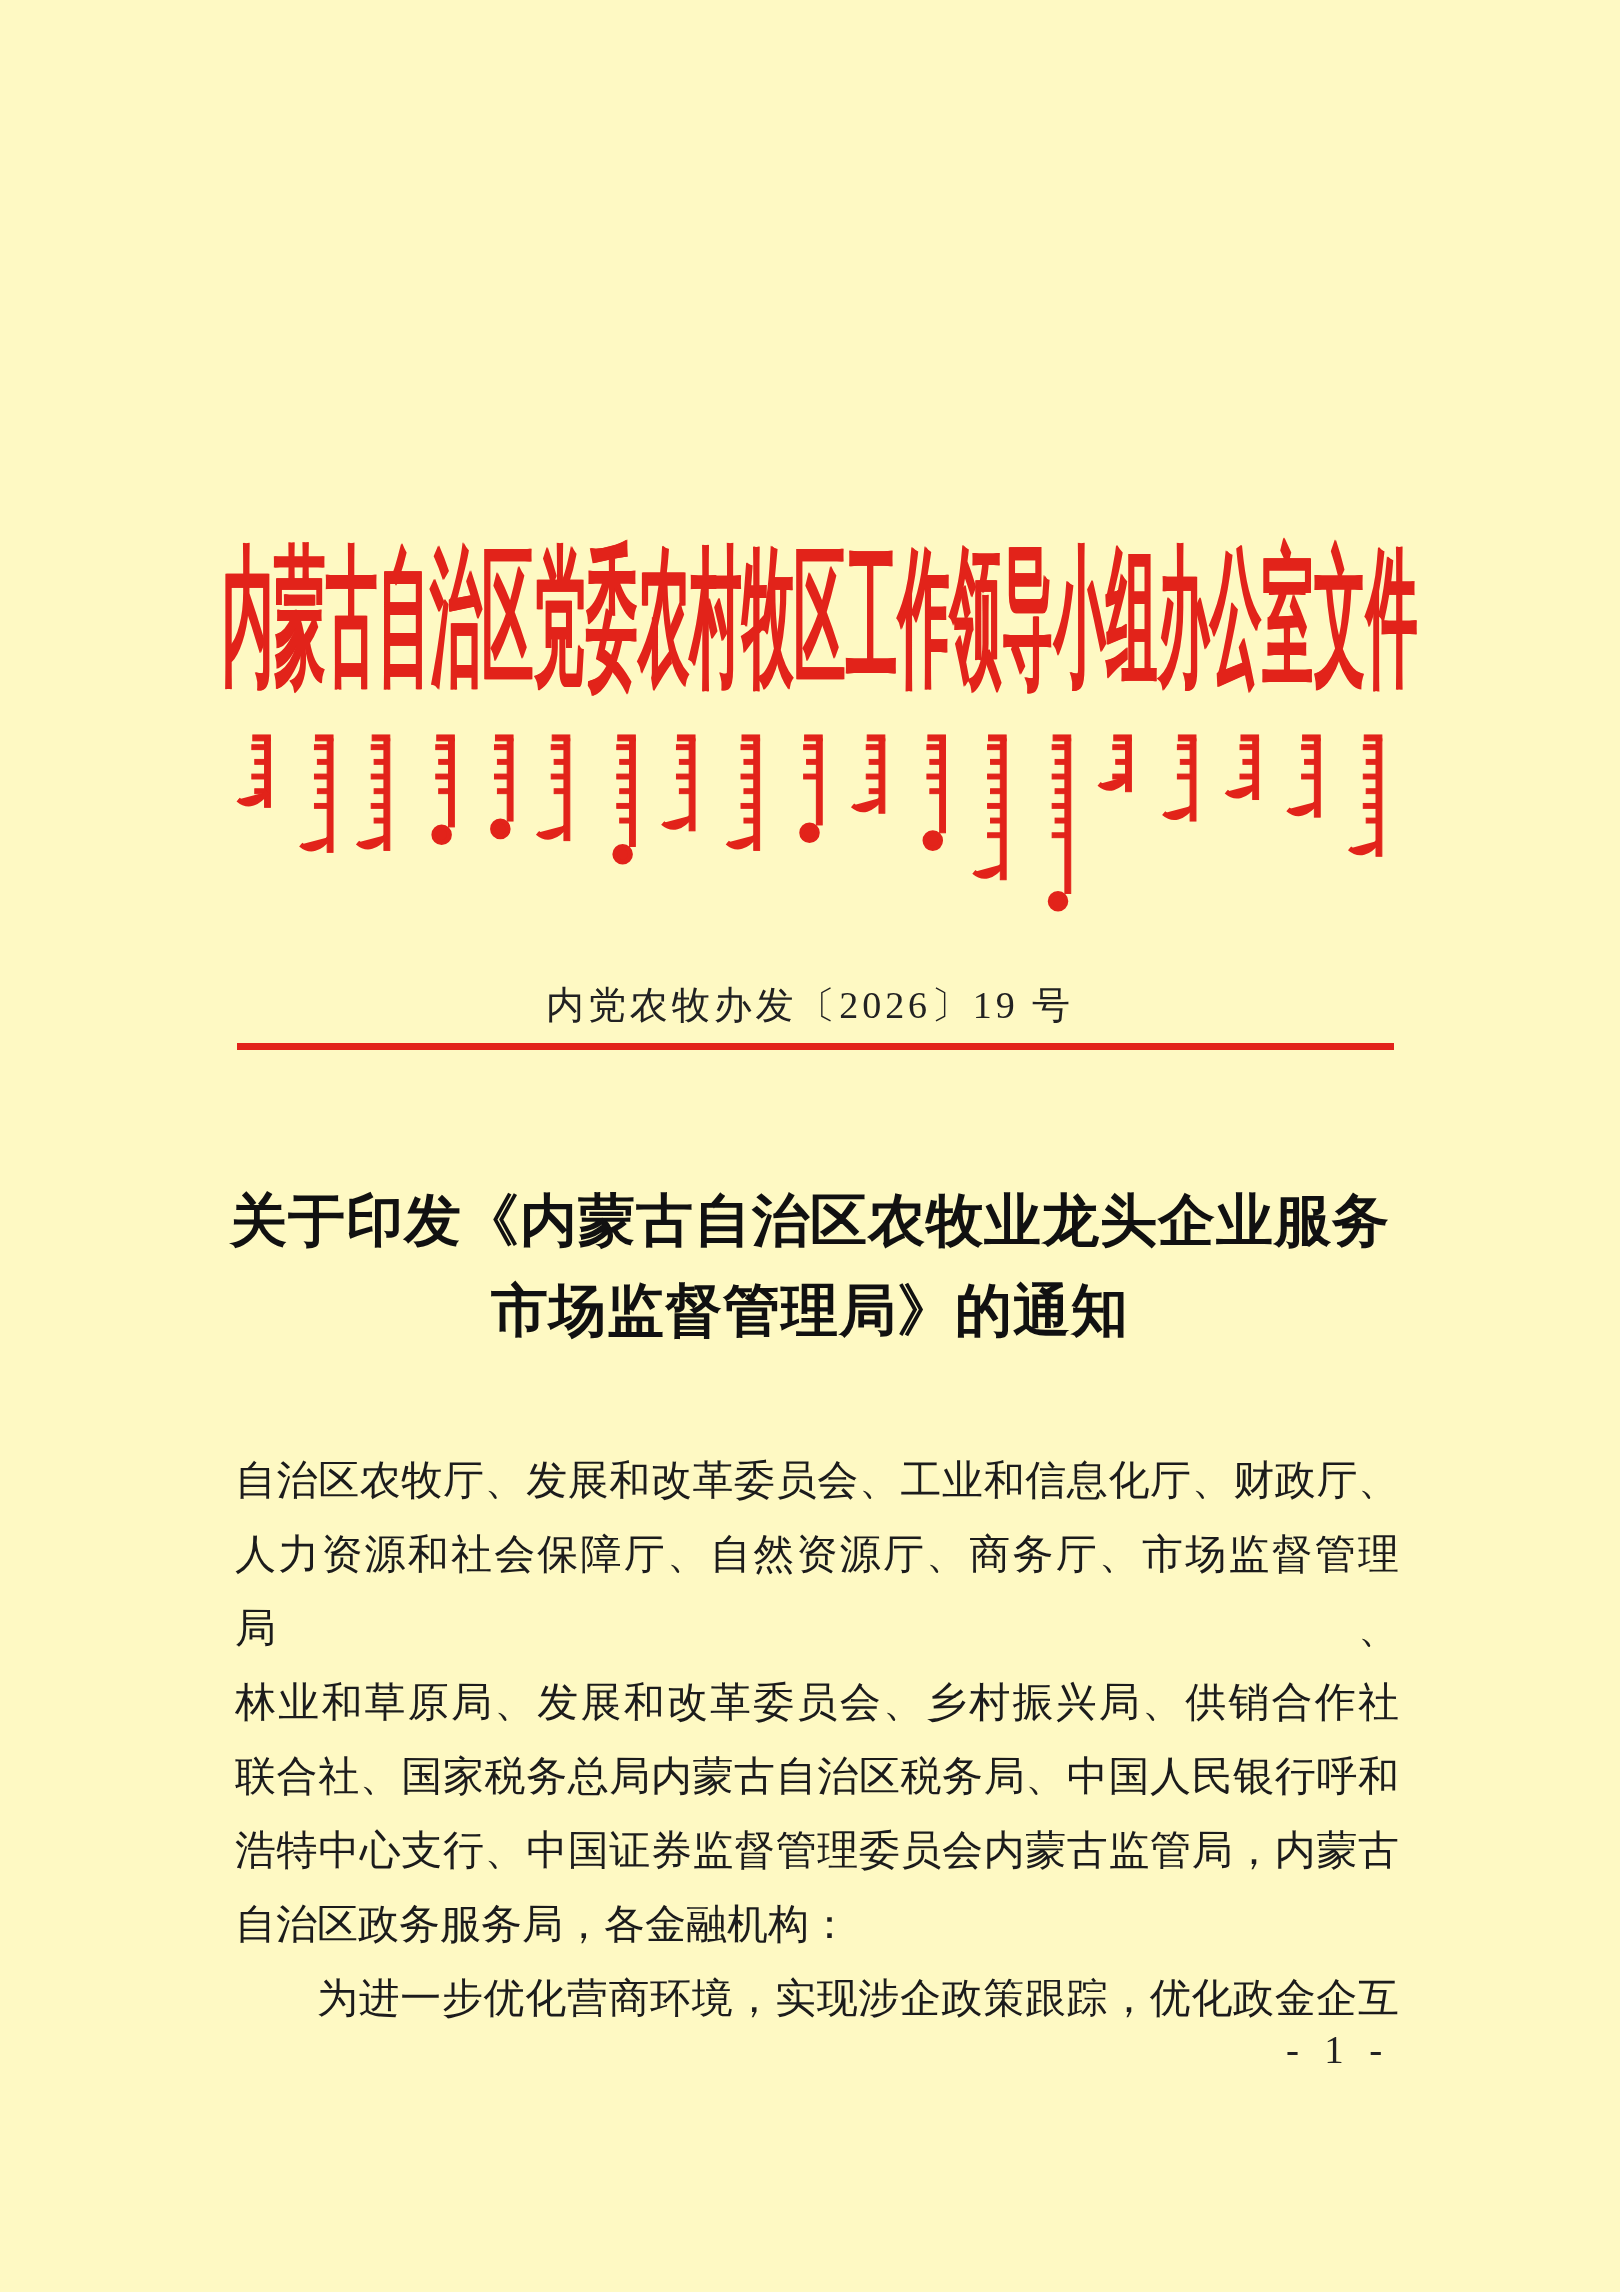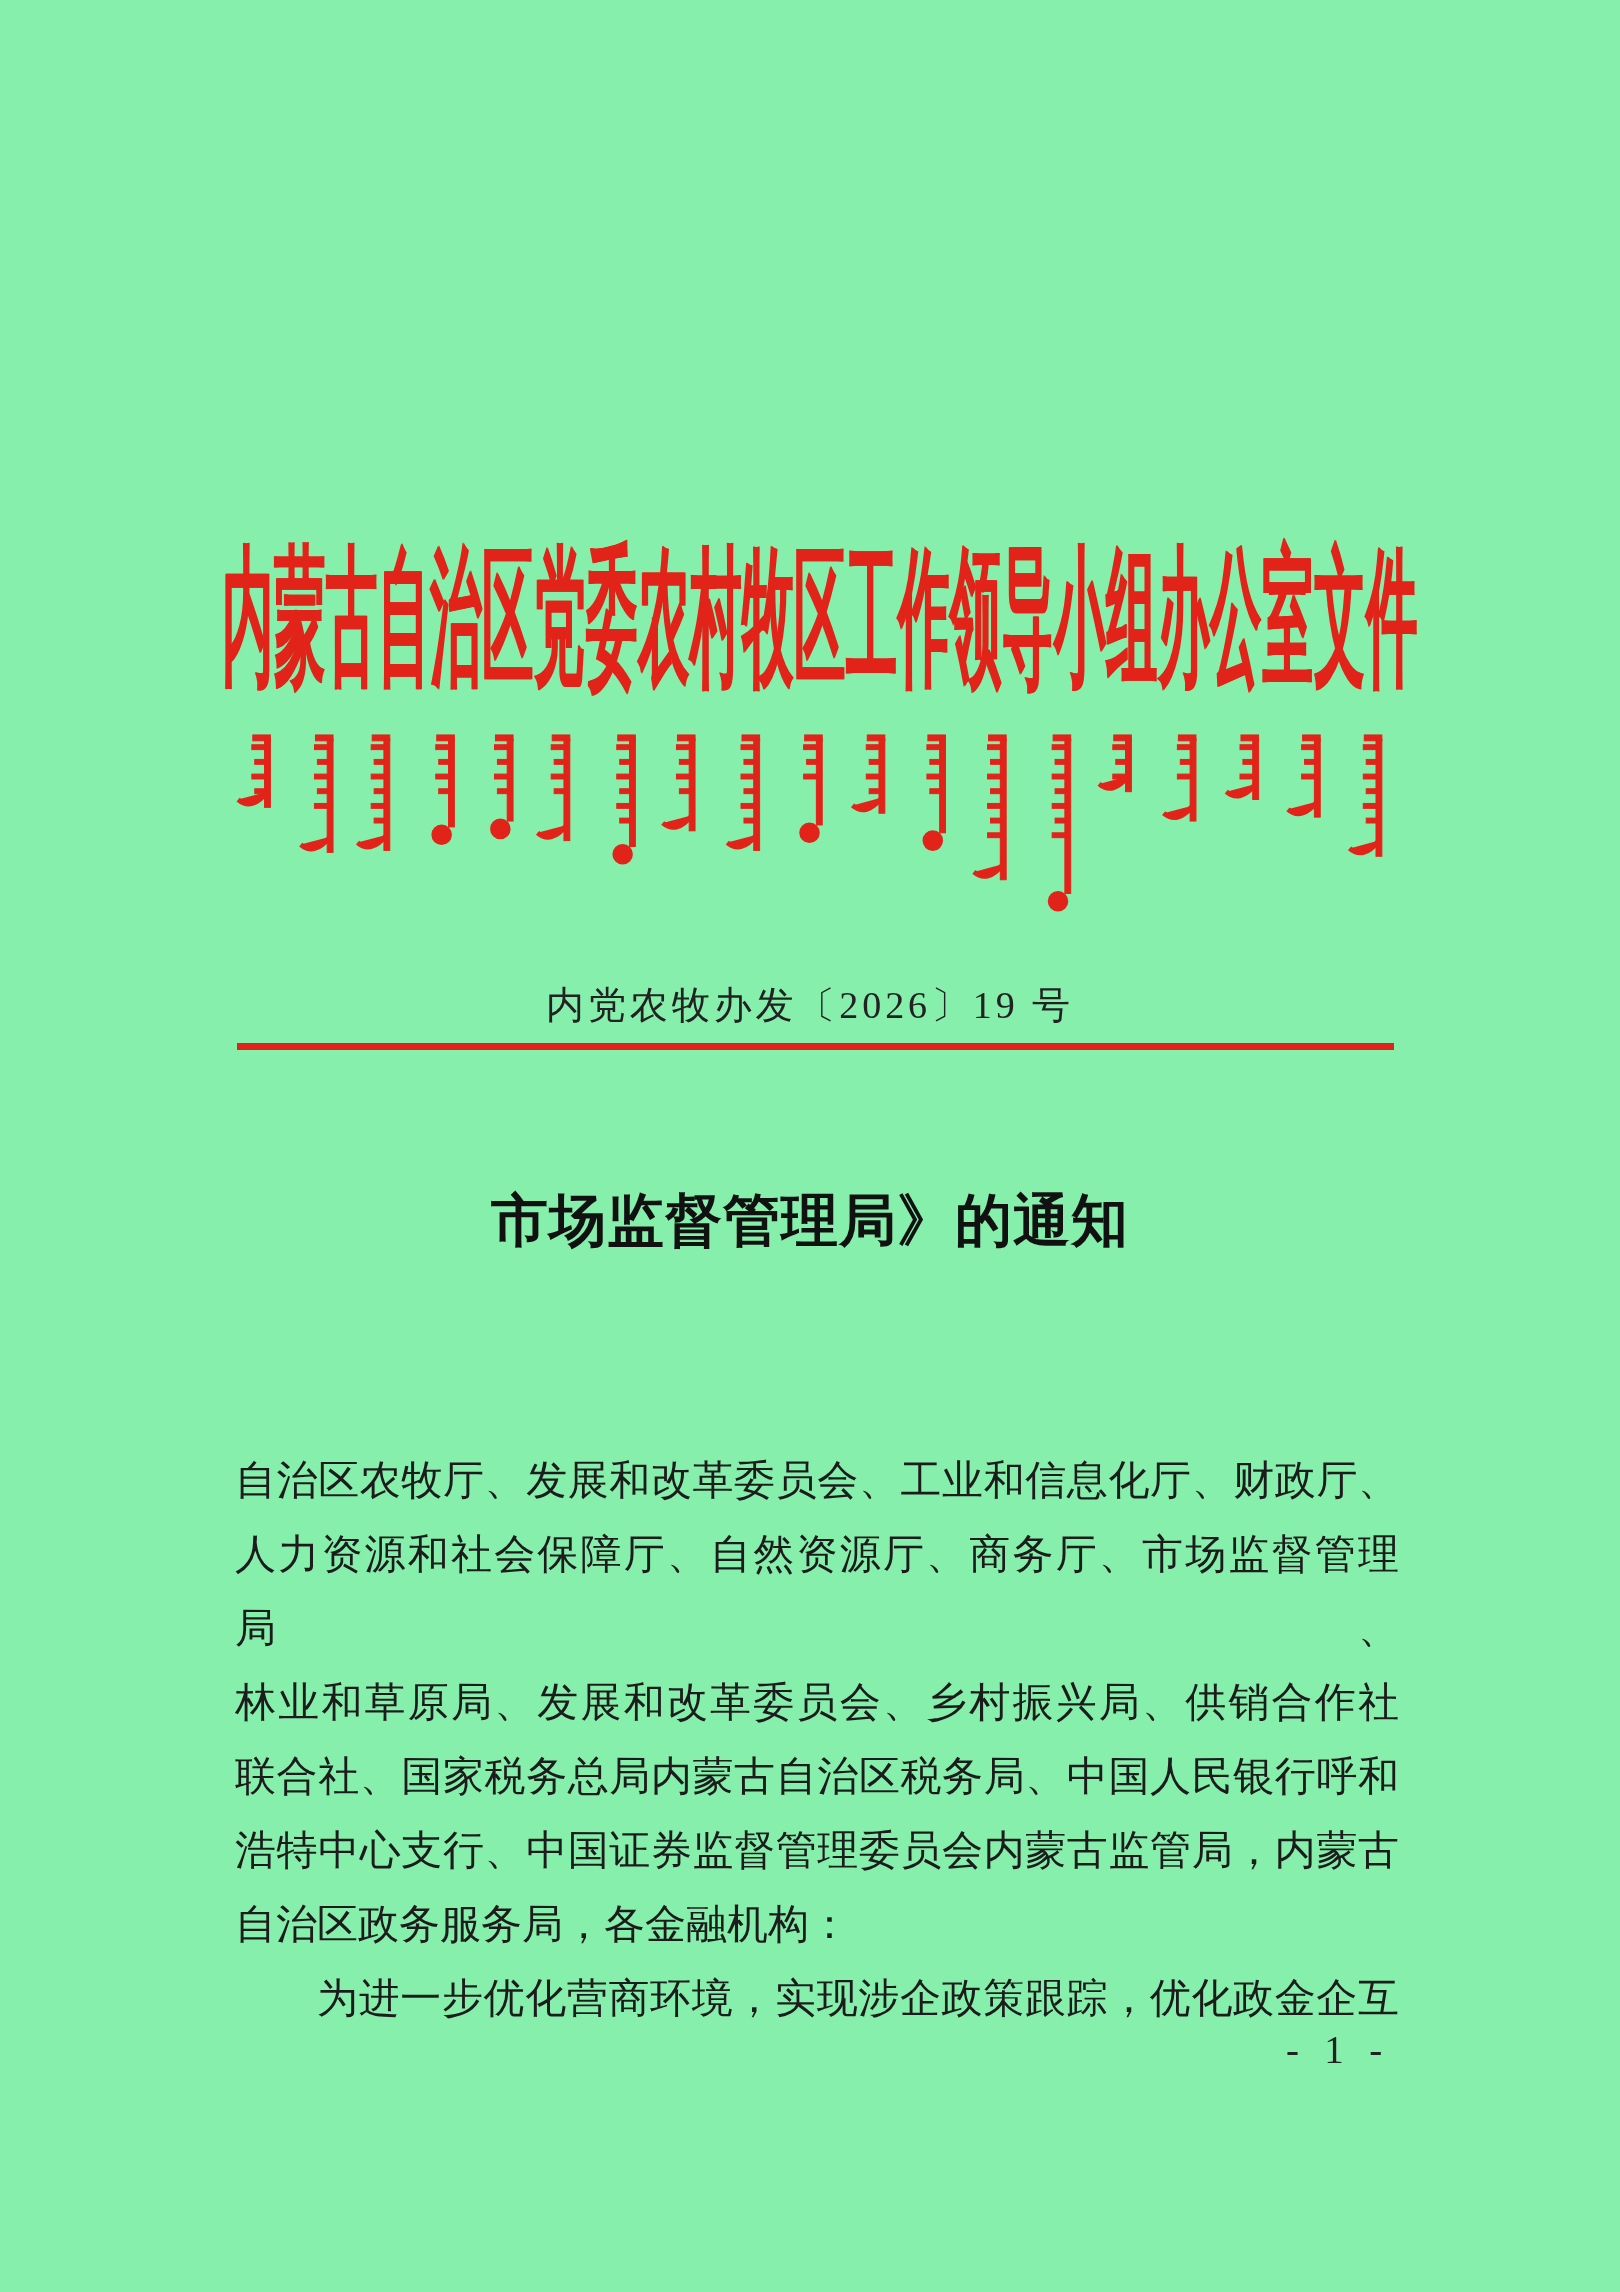--- a/index.html
+++ b/index.html
@@ -1,20 +1,20 @@
 <!DOCTYPE html>
 <html><head>
 <meta charset="utf-8">
 <style>
   html,body{margin:0;padding:0;background:#e8e8e8;}
   .page{
     position:relative;
     width:1620px;height:2293px;
     margin:0 auto;
-    background:#86efac;
+    background:#fef9c3;
     font-family:"Liberation Serif","DejaVu Serif",serif;
     color:#1e1e1e;
     overflow:hidden;
   }
   
   .org-title-wrap{
     position:absolute;
     top:545px;left:19.6px;right:0;
     text-align:center;
   }
@@ -286,20 +286,21 @@
         <rect x="1395" y="87" width="11" height="5"></rect>
         <path d="M 1408 110 Q 1392 130 1378 118" fill="none" stroke-width="5"></path>
       </g>
     </svg>
 
   <div class="doc-number">内党农牧办发〔2026〕19 号</div>
 
   <div class="red-rule"></div>
 
   <h1 class="doc-title">
+    <div>关于印发《内蒙古自治区农牧业龙头企业服务</div>
     <div>市场监督管理局》的通知</div>
   </h1>
 
   <div class="body-block">
     <div class="body-line">自治区农牧厅、发展和改革委员会、工业和信息化厅、财政厅、</div>
     <div class="body-line">人力资源和社会保障厅、自然资源厅、商务厅、市场监督管理局、</div>
     <div class="body-line">林业和草原局、发展和改革委员会、乡村振兴局、供销合作社</div>
     <div class="body-line">联合社、国家税务总局内蒙古自治区税务局、中国人民银行呼和</div>
     <div class="body-line">浩特中心支行、中国证券监督管理委员会内蒙古监管局，内蒙古</div>
     <div class="body-line no-stretch">自治区政务服务局，各金融机构：</div>

